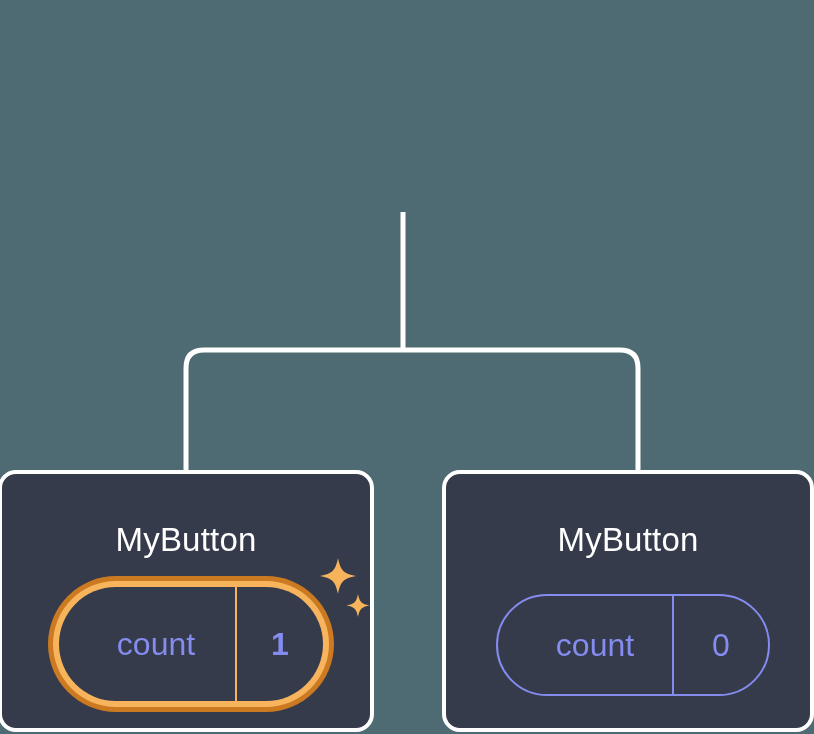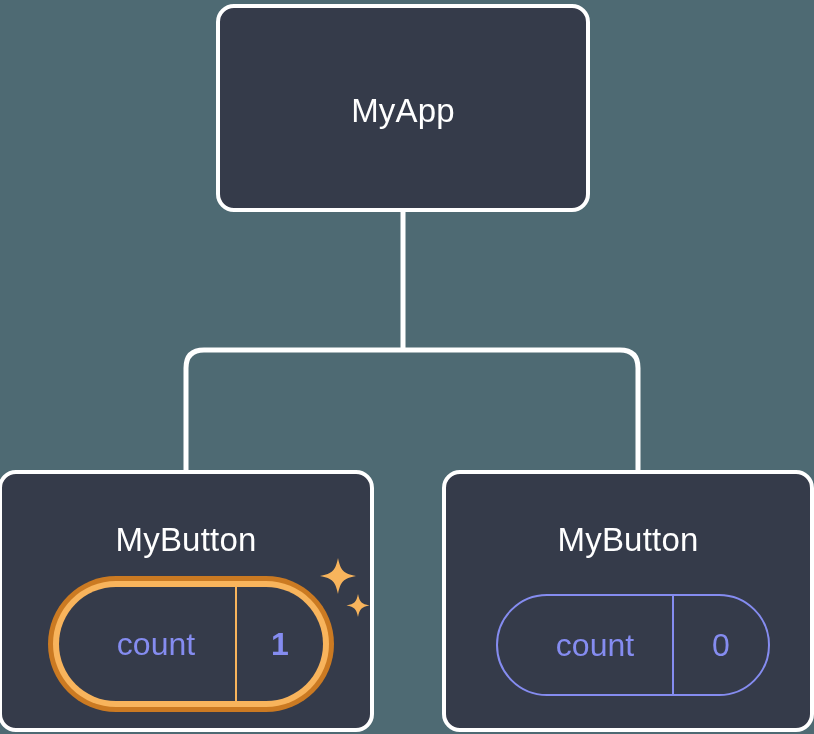--- a/index.html
+++ b/index.html
@@ -163,23 +163,20 @@
 
 <div id="diagram-root">
 
   <svg class="edges-layer" viewBox="0 0 814 734" width="814" height="734" aria-hidden="true">
 
     <path d="M 403 212 L 403 350" fill="none" stroke="#ffffff" stroke-width="5" stroke-linecap="butt"></path>
 
     <path d="M 186 470 L 186 368 Q 186 350 204 350 L 620 350 Q 638 350 638 368 L 638 470" fill="none" stroke="#ffffff" stroke-width="5" stroke-linecap="butt"></path>
   </svg>
 
-  <div class="node-card" id="node-myapp">
-    <div class="node-title">MyApp</div>
-  </div>
 
   <div class="node-card" id="node-mybutton-left">
     <div class="node-title">MyButton</div>
 
     <div id="pill-left-wrap">
       <div class="pill-glow-outer"></div>
       <div class="pill-glow-inner"></div>
       <div class="pill-core">
         <div class="pill-key">count</div>
         <div class="pill-val">1</div>

